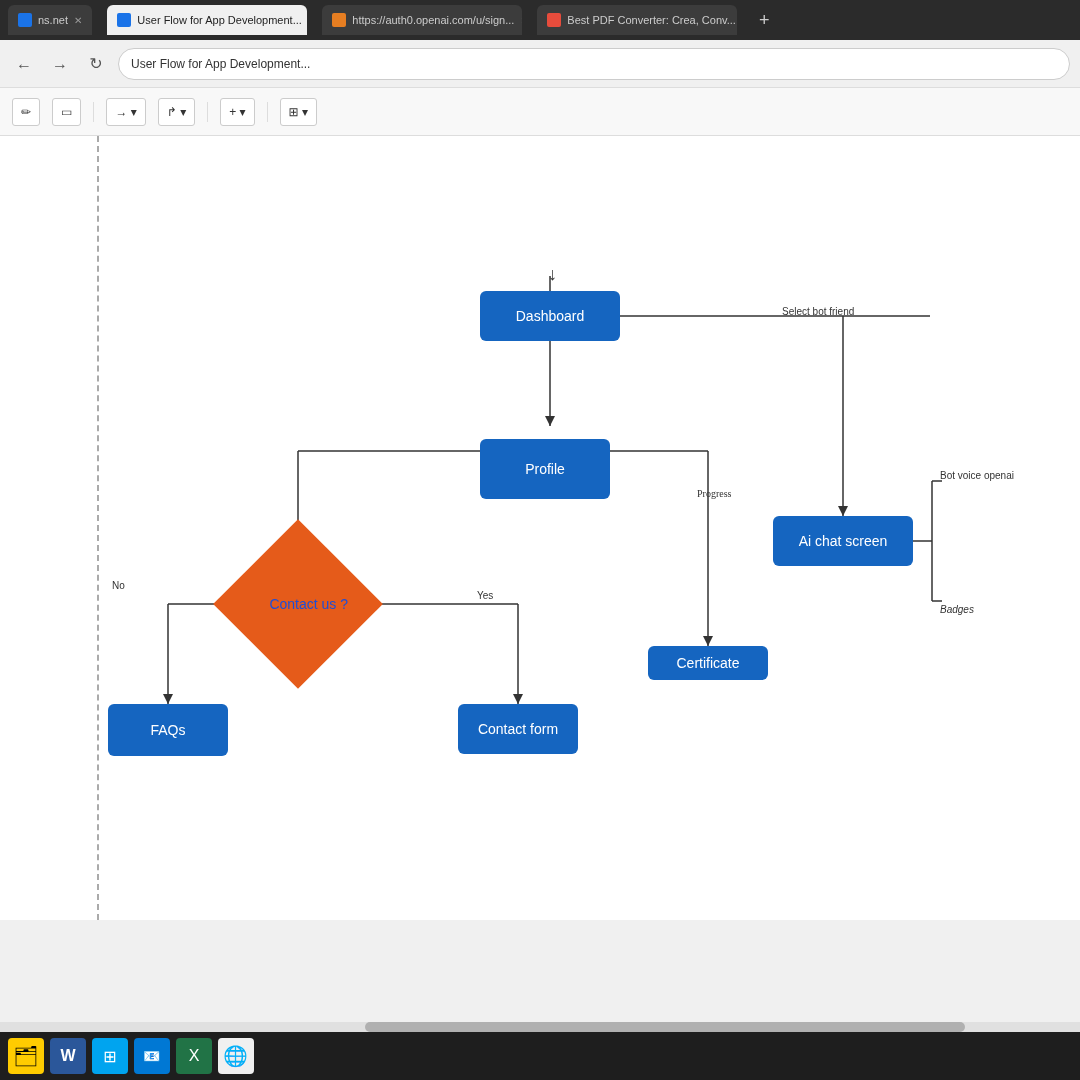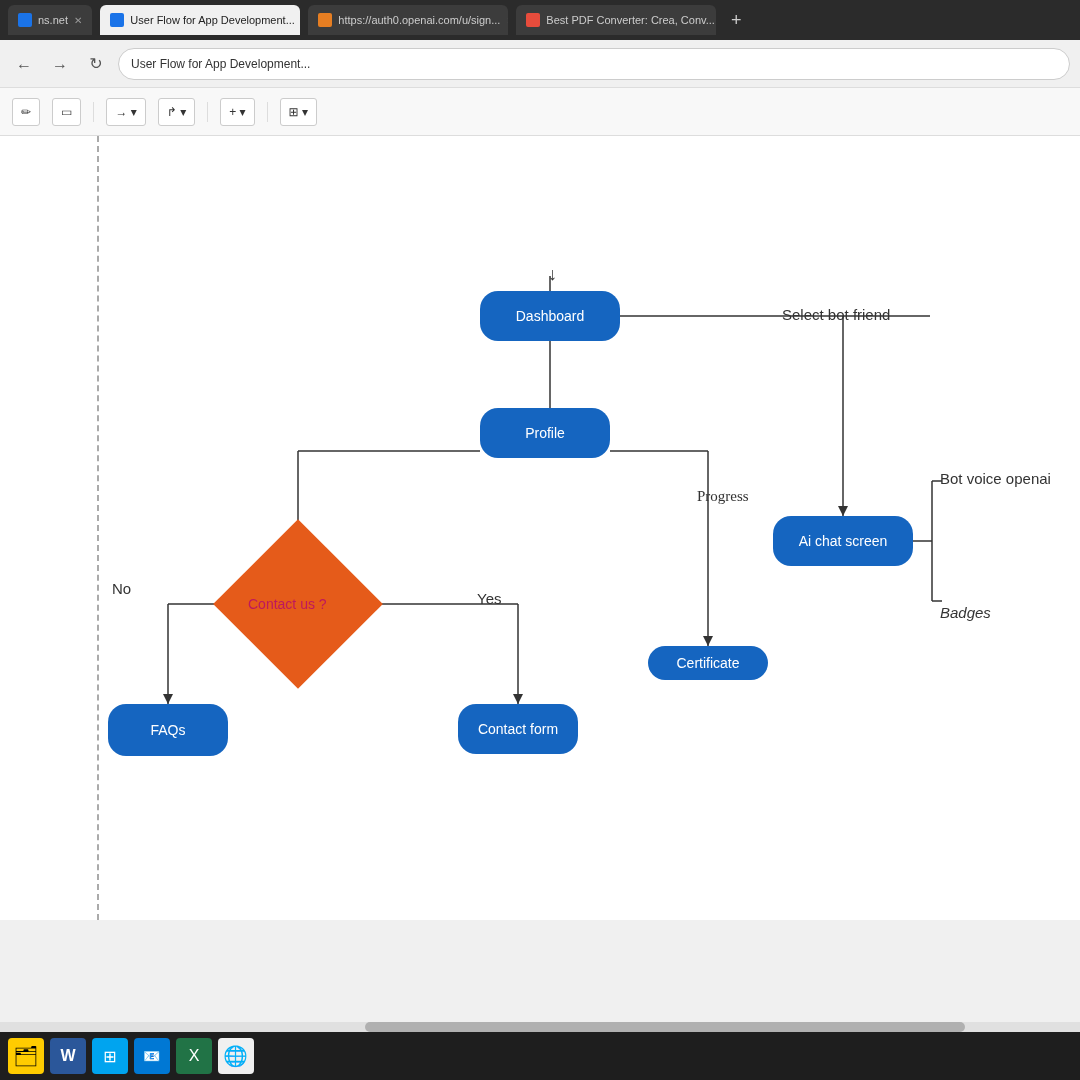--- a/index.html
+++ b/index.html
@@ -6,21 +6,21 @@
     body { width: 1080px; height: 1080px; overflow: hidden; background: #f0f0f0; font-family: Arial, sans-serif; }
 
     
     .browser-titlebar {
       width: 1080px;
       height: 40px;
       background: #2b2b2b;
       display: flex;
       align-items: center;
       padding: 0 8px;
-      gap: 8px;
+      gap: 15px;
     }
     .tab {
       height: 30px;
       background: #3c3c3c;
       border-radius: 6px 6px 0 0;
       display: flex;
       align-items: center;
       padding: 0 10px;
       font-size: 11px;
       color: #ccc;
@@ -151,21 +151,21 @@
     
     .node {
       position: absolute;
       display: flex;
       align-items: center;
       justify-content: center;
       text-align: center;
       font-size: 14px;
       font-weight: 500;
       color: white;
-      border-radius: 18px;
+      border-radius: 6px;
       cursor: pointer;
     }
     .node-blue {
       background: #1565c0;
       border: none;
     }
     .node-diamond {
       position: absolute;
       display: flex;
       align-items: center;
@@ -177,33 +177,33 @@
       cursor: pointer;
     }
     .node-diamond-inner {
       width: 120px;
       height: 120px;
       background: #e55b1a;
       transform: rotate(45deg);
     }
     .node-diamond-text {
       position: absolute;
-      color: #be185d;
+      color: #1d4ed8;
       font-size: 14px;
       font-weight: 500;
       transform: rotate(0deg);
-      text-align: left;
+      text-align: right;
       width: 100px;
       pointer-events: none;
     }
 
     
     .line-label {
       position: absolute;
-      font-size: 15px;
+      font-size: 10px;
       color: #333;
     }
 
     
     .taskbar {
       width: 1080px;
       height: 48px;
       background: #1e1e1e;
       display: flex;
       align-items: center;
@@ -320,21 +320,21 @@
     <line x1="708" y1="315" x2="708" y2="510" stroke="#333" stroke-width="1.5"></line>
     <polygon points="708,510 703,500 713,500" fill="#333"></polygon>
   </svg>
 
   <div style="position:absolute; left:548px; top:128px; font-size:18px; color:#333;">↓</div>
 
   <div class="node node-blue" style="left:480px; top:155px; width:140px; height:50px;">
     <span>Dashboard</span>
   </div>
 
-  <div class="node node-blue" style="left:480px; top:272px; width:130px; height:50px;">
+  <div class="node node-blue" style="left:480px; top:303px; width:130px; height:60px;">
     <span>Profile</span>
   </div>
 
   <div class="node node-blue" style="left:773px; top:380px; width:140px; height:50px;">
     <span>Ai chat screen</span>
   </div>
 
   <div class="node node-blue" style="left:648px; top:510px; width:120px; height:34px;">
     <span>Certificate</span>
   </div>

